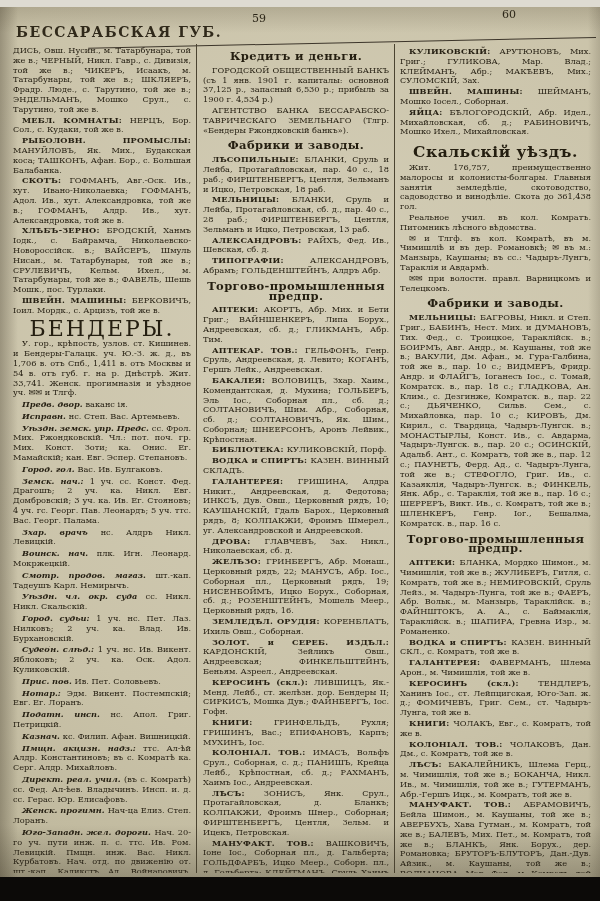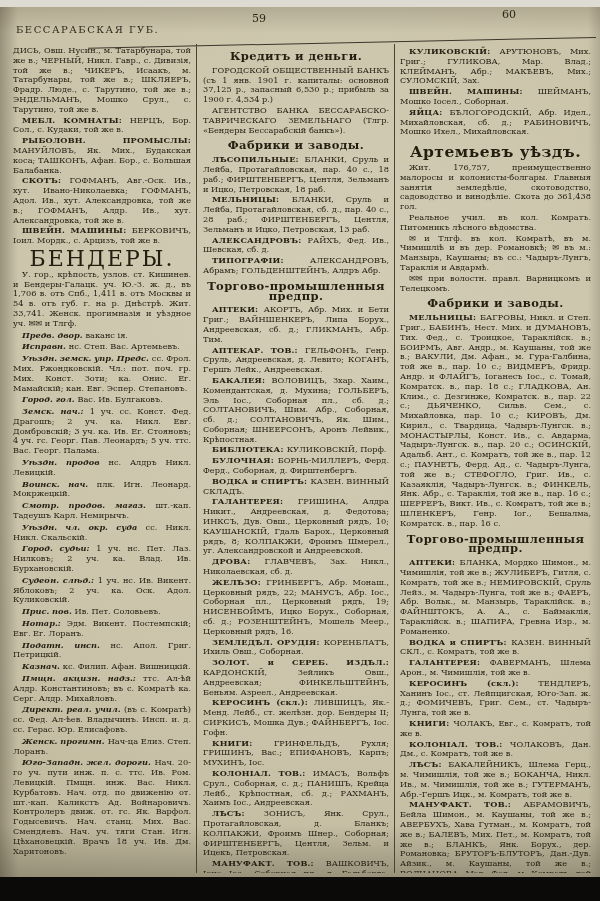--- a/index.html
+++ b/index.html
@@ -10,21 +10,21 @@
   
   .bottom-strip{position:absolute;left:0;right:0;bottom:0;height:24px;background:#0c0a08;}
   
   .paper{position:absolute;top:7px;left:0;right:0;bottom:24px;
      background:
        linear-gradient(90deg, rgba(40,32,18,.30) 0, rgba(40,32,18,0) 3%),
        linear-gradient(270deg, rgba(40,32,18,.16) 0, rgba(40,32,18,0) 2%),
        linear-gradient(180deg, rgba(60,50,30,.18) 0, rgba(60,50,30,0) 3%, rgba(60,50,30,0) 94%, rgba(30,24,12,.25) 100%),
        radial-gradient(120% 90% at 55% 35%, #d3cdb6 0%, #cac3a9 55%, #b7b094 100%);
      color:#272114;}
-  .running-head{position:absolute;top:17px;left:16px;font-size:10px;font-weight:normal;
+  .running-head{position:absolute;top:17px;left:16px;font-size:14px;font-weight:bold;
      letter-spacing:1.5px;color:#30291a;}
   .pageno{position:absolute;font-size:11px;color:#2c2618;}
   .pageno.left{top:5px;left:252px;}
   .pageno.right{top:1px;left:502px;}
   .head-rule{position:absolute;top:30px;left:88px;width:508px;height:0;
      border-top:1.6px solid #3c352a;transform:rotate(-1.2deg);transform-origin:right center;}
   .cols{position:absolute;top:37px;left:8px;right:4px;bottom:4px;display:flex;}
   .col{overflow:hidden;font-size:8.2px;line-height:9.8px;text-align:justify;
        padding:2px 5px 0 5px;}
   .col.left{width:178px;}
@@ -51,75 +51,75 @@
     <div class="running-head">БЕССАРАБСКАЯ ГУБ.</div>
     <div class="pageno left">59</div>
     <div class="pageno right">60</div>
     <div class="head-rule"></div>
     <div class="cols">
       <div class="col left">
           <p class="cont">ДИСЬ, Овш. Нусин., м. Татарбунара, той же в.; ЧЕРНЫЙ, Никл. Гавр., с. Дивизія, той же в.; ЧИКЕРЪ, Исаакъ, м. Татарбунары, той же в.; ШКЛЯЕРЪ, Фрадр. Люде., с. Тарутино, той же в.; ЭНДЕЛЬМАНЪ, Мошко Срул., с. Тарутино, той же в.</p>
           <p class="entry"><span class="lead-bold">МЕБЛ. КОМНАТЫ: </span>НЕРЦЪ, Бор. Сол., с. Кудаки, той же в.</p>
           <p class="entry"><span class="lead-bold">РЫБОЛОВН. ПРОМЫСЛЫ: </span>МАНУЙЛОВЪ, Як. Мих., Будакская коса; ТАШКОНЪ, Афан. Бор., с. Большая Балабанка.</p>
           <p class="entry"><span class="lead-bold">СКОТЪ: </span>ГОФМАНЪ, Авг.-Оск. Ив., хут. Ивано-Николаевка; ГОФМАНЪ, Адол. Ив., хут. Александровка, той же в.; ГОФМАНЪ, Алдр. Ив., хут. Александровка, той же в.</p>
+          <p class="entry"><span class="lead-bold">ХЛѢБЪ-ЗЕРНО: </span>БРОДСКІЙ, Ханмъ Іодк., с. Байрамча, Николаевско-Новороссійск. в.; ВАЙСЕРЪ, Шмуль Нисан., м. Татарбунары, той же в.; СРУЛЕВИЧЪ, Кельм. Ихел., м. Татарбунары, той же в.; ФАВЕЛЬ, Шешь Мошк., пос. Турлаки.</p>
           <p class="entry"><span class="lead-bold">ШВЕЙН. МАШИНЫ: </span>БЕРКОВИЧЪ, Іоил. Мордк., с. Арцизъ, той же в.</p>
           <div class="h1">БЕНДЕРЫ.</div>
           <p class="para">У. гор., крѣпость, узлов. ст. Кишинев. и Бендеры-Галацк. уч. Ю.-З. ж. д., въ 1,706 в. отъ Спб., 1,411 в. отъ Москвы и 54 в. отъ губ. г. на р. Днѣстрѣ. Жит. 33,741. Женск. прогимназія и уѣздное уч. ✉✉ и Тлгф.</p>
           <p class="ital"><span class="lead-ital">Предв. двор. </span>ваканс ія.</p>
           <p class="ital"><span class="lead-ital">Исправн. </span>нс. Степ. Вас. Артемьевъ.</p>
           <p class="ital"><span class="lead-ital">Уѣздн. земск. упр. Предс. </span>сс. Фрол. Мих. Ржондковскій. Чл.: пот. поч. гр. Мих. Конст. Зоти; ка. Онис. Ег. Мамайскій; кан. Евг. Эспер. Степановъ.</p>
           <p class="ital"><span class="lead-ital">Город. гол. </span>Вас. Ив. Булгаковъ.</p>
           <p class="ital"><span class="lead-ital">Земск. нач.: </span>1 уч. сс. Конст. Фед. Драгошъ; 2 уч. ка. Никл. Евг. Домбровскій; 3 уч. ка. Ив. Ег. Стояновъ; 4 уч. гс. Георг. Пав. Леонардъ; 5 уч. ттс. Вас. Георг. Палама.</p>
-          <p class="ital"><span class="lead-ital">Уѣздн. продов </span>нс. Алдръ Никл. Левицкій.</p>
+          <p class="ital"><span class="lead-ital">Зхар. врачъ </span>нс. Алдръ Никл. Левицкій.</p>
           <p class="ital"><span class="lead-ital">Воинск. нач. </span>плк. Игн. Леонард. Мокржецкій.</p>
           <p class="ital"><span class="lead-ital">Смотр. продов. магаз. </span>шт.-кап. Тадеушъ Карл. Немирычъ.</p>
           <p class="ital"><span class="lead-ital">Уѣздн. чл. окр. суда </span>сс. Никл. Никл. Скальскій.</p>
           <p class="ital"><span class="lead-ital">Город. судьи: </span>1 уч. нс. Пет. Лаз. Нилковъ; 2 уч. ка. Влад. Ив. Бурхановскій.</p>
           <p class="ital"><span class="lead-ital">Судебн. слѣд.: </span>1 уч. нс. Ив. Викент. Яблоковъ; 2 уч. ка. Оск. Адол. Куликовскій.</p>
           <p class="ital"><span class="lead-ital">Прис. пов. </span>Ив. Пет. Соловьевъ.</p>
           <p class="ital"><span class="lead-ital">Нотар.: </span>Эдм. Викент. Постемпскій; Евг. Ег. Лоранъ.</p>
           <p class="ital"><span class="lead-ital">Податн. инсп. </span>нс. Апол. Григ. Петрицкій.</p>
           <p class="ital"><span class="lead-ital">Казнач. </span>кс. Филип. Афан. Вишницкій.</p>
           <p class="ital"><span class="lead-ital">Пмщн. акцизн. надз.: </span>ттс. Ал-ѣй Алдр. Константиновъ; въ с. Комратѣ ка. Серг. Алдр. Михайловъ.</p>
           <p class="ital"><span class="lead-ital">Директ. реал. учил. </span>(въ с. Комратѣ) сс. Фед. Ал-ѣев. Владычинъ. Инсп. и. д. сс. Герас. Юр. Елисафовъ.</p>
           <p class="ital"><span class="lead-ital">Женск. прогимн. </span>Нач-ца Елиз. Степ. Лоранъ.</p>
           <p class="ital"><span class="lead-ital">Юго-Западн. жел. дороги. </span>Нач. 20-го уч. пути инж. п. с. ттс. Ив. Ром. Левицкій. Пмщн. инж. Вас. Никл. Курбатовъ. Нач. отд. по движенію от. шт.-кап. Каликстъ Ад. Войнаровичъ. Контролеръ движ. от. гс. Як. Варфол. Годысевичъ. Нач. станц. Мих. Вас. Смендяевъ. Нач. уч. тяги Стан. Игн. Цѣхановецкій. Врачъ 18 уч. Ив. Дм. Харитоновъ.</p>
         </div>
       <div class="col middle">
           <div class="h2">Кредитъ и деньги.</div>
           <p class="para">ГОРОДСКОЙ ОБЩЕСТВЕННЫЙ БАНКЪ (съ 1 янв. 1901 г. капиталы: основной 37,125 р., запасный 6,530 р.; прибыль за 1900 г. 4,534 р.)</p>
-          <p class="para">АГЕНТСТВО БАНКА БЕССАРАБСКО-ТАВРИЧЕСКАГО ЗЕМЕЛЬНАГО (Тлгр. «Бендеры Бессарабскій банкъ»).</p>
+          <p class="para">АГЕНТСТВО БАНКА БЕССАРАБСКО-ТАВРИЧЕСКАГО ЗЕМЕЛЬНАГО (Тлгр. «Бендеры Ржондковскій банкъ»).</p>
           <div class="h2">Фабрики и заводы.</div>
           <p class="entry"><span class="lead-bold">ЛѢСОПИЛЬНЫЕ: </span>БЛАНКИ, Сруль и Лейба, Протагайловская, пар. 40 с., 18 раб.; ФИРШТЕНБЕРГЪ, Центля, Зельманъ и Ицко, Петровская, 18 раб.</p>
           <p class="entry"><span class="lead-bold">МЕЛЬНИЦЫ: </span>БЛАНКИ, Сруль и Лейба, Протагайловская, сб. д., пар. 40 с., 28 раб.; ФИРШТЕНБЕРГЪ, Центля, Зельманъ и Ицко, Петровская, 13 раб.</p>
           <p class="entry"><span class="lead-bold">АЛЕКСАНДРОВЪ: </span>РАЙХЪ, Фед. Ив., Шевская, сб. д.</p>
           <p class="entry"><span class="lead-bold">ТИПОГРАФІИ: </span>АЛЕКСАНДРОВЪ, Абрамъ; ГОЛЬДЕНШТЕЙНЪ, Алдръ Абр.</p>
           <div class="h2">Торгово-промышленныя предпр.</div>
           <p class="entry"><span class="lead-bold">АПТЕКИ: </span>АКОРТЪ, Абр. Мих. и Бети Григ.; ВАЙНШЕНКЕРЪ, Липа Борух., Андреевская, сб. д.; ГЛИКМАНЪ, Абр. Тим.</p>
           <p class="entry"><span class="lead-bold">АПТЕКАР. ТОВ.: </span>ГЕЛЬФОНЪ, Генр. Сруль, Андреевская, д. Левито; КОГАНЪ, Гершъ Лейк., Андреевская.</p>
           <p class="entry"><span class="lead-bold">БАКАЛЕЯ: </span>ВОЛОВИЦЪ, Зхар. Хаим., Комендантская, д. Мухина; ГОЛЬБЕРЪ, Эль Іос., Соборная пл., сб. д.; СОЛТАНОВИЧЪ, Шим. Абр., Соборная, сб. д.; СОЛТАНОВИЧЪ, Як. Шим., Соборная; ШНЕЕРСОНЪ, Аронъ Лейвик., Крѣпостная.</p>
           <p class="entry"><span class="lead-bold">БИБЛІОТЕКА: </span>КУЛИКОВСКІЙ, Порф.</p>
-          <p class="entry"><span class="lead-bold">БУЛОЧНАЯ: </span>БОРНЬ-МИЛЛЕРЪ, Ферд. Ферд., Соборная, д. Фирштенбергъ.</p>
           <p class="entry"><span class="lead-bold">ВОДКА и СПИРТЪ: </span>КАЗЕН. ВИННЫЙ СКЛАДЪ.</p>
           <p class="entry"><span class="lead-bold">ГАЛАНТЕРЕЯ: </span>ГРИШИНА, Алдра Никит., Андреевская, д. Федотова; ИНКСЪ, Дув. Овш., Церковный рядъ, 10; КАУШАНСКІЙ, Гдаль Барох., Церковный рядъ, 8; КОЛПАКЖИ, Фроимъ Шмерел., уг. Александровской и Андреевской.</p>
           <p class="entry"><span class="lead-bold">ДРОВА: </span>ГЛАВЧЕВЪ, Зах. Никл., Николаевская, сб. д.</p>
           <p class="entry"><span class="lead-bold">ЖЕЛѢЗО: </span>ГРИНБЕРГЪ, Абр. Монаш., Церковный рядъ, 22; МАНУСЪ, Абр. Іос., Соборная пл., Церковный рядъ, 19; НИСЕНБОЙМЪ, Ицко Борух., Соборная, сб. д.; РОЗЕНШТЕЙНЪ, Мошель Меер., Церковный рядъ, 16.</p>
           <p class="entry"><span class="lead-bold">ЗЕМЛЕДѢЛ. ОРУДІЯ: </span>КОРЕНБЛАТЪ, Ихиль Овш., Соборная.</p>
           <p class="entry"><span class="lead-bold">ЗОЛОТ. и СЕРЕБ. ИЗДѢЛ.: </span>КАРДОНСКІЙ, Зейликъ Овш., Андреевская; ФИНКЕЛЬШТЕЙНЪ, Беньям. Азреел., Андреевская.</p>
           <p class="entry"><span class="lead-bold">КЕРОСИНЪ (скл.): </span>ЛИВШИЦЪ, Як.-Менд. Лейб., ст. желѣзн. дор. Бендеры II; СИРКИСЪ, Мошка Дув.; ФАЙНБЕРГЪ, Іос. Гофн.</p>
           <p class="entry"><span class="lead-bold">КНИГИ: </span>ГРИНФЕЛЬДЪ, Рухля; ГРИШИНЪ, Вас.; ЕПИФАНОВЪ, Карпъ; МУХИНЪ, Іос.</p>
           <p class="entry"><span class="lead-bold">КОЛОНІАЛ. ТОВ.: </span>ИМАСЪ, Вольфъ Срул., Соборная, с. д.; ПАНИШЪ, Крейца Лейб., Крѣпостная, сб. д.; РАХМАНЪ, Хаимъ Іос., Андреевская.</p>
           <p class="entry"><span class="lead-bold">ЛѢСЪ: </span>ЗОНИСЪ, Янк. Срул., Протагайловская, д. Бланкъ; КОЛПАКЖИ, Фроимъ Шнер., Соборная; ФИРШТЕНБЕРГЪ, Центля, Зельм. и Ицекъ, Петровская.</p>
           <p class="entry"><span class="lead-bold">МАНУФАКТ. ТОВ.: </span>ВАШКОВИЧЪ, Іоне Іос., Соборная пл., д. Гальберта; ГОЛЬДФАРБЪ, Ицко Меер., Соборн. пл., д. Гольберта; КЛЕЙТМАНЪ, Сруль Хаимъ и Вольфъ Янк., Соборная ул.; ЛОПАТИНА, Ан. Никл., Соборная пл.; ПЕРЕЛЬМАНЪ, Шимонъ-Эль Хаим., Соборная пл.; РАБИНОВИЧЪ, Сруль Вольк., Соборная пл.; СИРКИСЪ, Мошко Ихил., Соборная пл.; ШАПОШНИКЪ, Іось Мошк., Комендантская; ШПАНИРЪ, Ревека Шлем., Андреевская.</p>
         </div>
       <div class="col right">
           <p class="entry"><span class="lead-bold">КУЛИКОВСКІЙ: </span>АРУТЮНОВЪ, Мих. Григ.; ГУЛИКОВА, Мар. Влад.; КЛЕЙМАНЪ, Абр.; МАКѢЕВЪ, Мих.; СУЛОМСКІЙ, Зах.</p>
           <p class="entry"><span class="lead-bold">ШВЕЙН. МАШИНЫ: </span>ШЕЙМАНЪ, Мошко Іосел., Соборная.</p>
           <p class="entry"><span class="lead-bold">ЯЙЦА: </span>БѢЛОГОРОДСКІЙ, Абр. Идел., Михайловская, сб. д.; РАБИНОВИЧЪ, Мошко Ихел., Михайловская.</p>
-          <div class="h1 small">Артемьевъ уѣздъ.</div>
+          <div class="h1 small">Скальскій уѣздъ.</div>
           <p class="para">Жит. 176,757, преимущественно малоросы и колонисты-болгары. Главныя занятія земледѣліе, скотоводство, садоводство и винодѣліе. Скота до 361,438 гол.</p>
           <p class="para">Реальное учил. въ кол. Комратъ. Питомникъ лѣсного вѣдомства.</p>
           <p class="para">✉ и Тлгф. въ кол. Комратѣ, въ м. Чимишліѣ и въ дер. Романовкѣ; ✉ въ м.: Манзырь, Каушаны; въ сс.: Чадыръ-Лунгъ, Тараклія и Авдармѣ.</p>
           <p class="para">✉✉ при волостн. правл. Варницкомъ и Телецкомъ.</p>
           <div class="h2">Фабрики и заводы.</div>
           <p class="entry"><span class="lead-bold">МЕЛЬНИЦЫ: </span>БАГРОВЫ, Никл. и Степ. Григ., БАБИНЪ, Нест. Мих. и ДУМАНОВЪ, Тих. Фед., с. Троицкое, Тараклійск. в.; БОИРМЪ, Авг. Андр., м. Каушаны, той же в.; ВАКУЛИ, Дм. Афан., м. Гура-Галбина, той же в., пар. 10 с.; ВИДМЕРЪ, Фридр. Андр. и ФЛАЙГЪ, Іоганесъ Іос., с. Томай, Комратск. в., пар. 18 с.; ГЛАДКОВА, Ан. Клим., с. Дезгинже, Комратск. в., пар. 22 с.; ДЬЯЧЕНКО, Сильв. Сем., с. Михайловка, пар. 10 с.; КИРОВЪ, Дм. Кирил., с. Твардица, Чадыръ-Лунгск. в.; МОНАСТЫРЛЫ, Конст. Ив., с. Авдарма, Чадыръ-Лунгск. в., пар. 20 с.; ОСИНСКІЙ, Адальб. Ант., с. Комратъ, той же в., пар. 12 с.; ПАУНЕТЪ, Ферд. Ад., с. Чадыръ-Лунга, той же в.; СТЕФОГЛО, Григ. Ив., с. Казаяклія, Чадыръ-Лунгск. в.; ФИНКЕЛЬ, Янк. Абр., с. Тараклія, той же в., пар. 16 с.; ШЕРРЕРЪ, Викт. Ив., с. Комратъ, той же в.; ШЛЕНКЕРЪ, Генр. Іог., Бешалма, Комратск. в., пар. 16 с.</p>
           <div class="h2">Торгово-промышленныя предпр.</div>
           <p class="entry"><span class="lead-bold">АПТЕКИ: </span>БЛАНКА, Мордко Шимон., м. Чимишлія, той же в.; ЖУЛИБЕРЪ, Гитля, с. Комратъ, той же в.; НЕМИРОВСКІЙ, Сруль Лейз., м. Чадыръ-Лунга, той же в.; ФАЕРЪ, Абр. Вольк., м. Манзырь, Тараклійск. в.; ФАЙНШТОКЪ, А. А., с. Баймаклія, Тараклійск. в.; ШАПИРА, Гревна Изр., м. Романенко.</p>
           <p class="entry"><span class="lead-bold">ВОДКА и СПИРТЪ: </span>КАЗЕН. ВИННЫЙ СКЛ., с. Комратъ, той же в.</p>
           <p class="entry"><span class="lead-bold">ГАЛАНТЕРЕЯ: </span>ФАВЕРМАНЪ, Шлема Арон., м. Чимишлія, той же в.</p>

